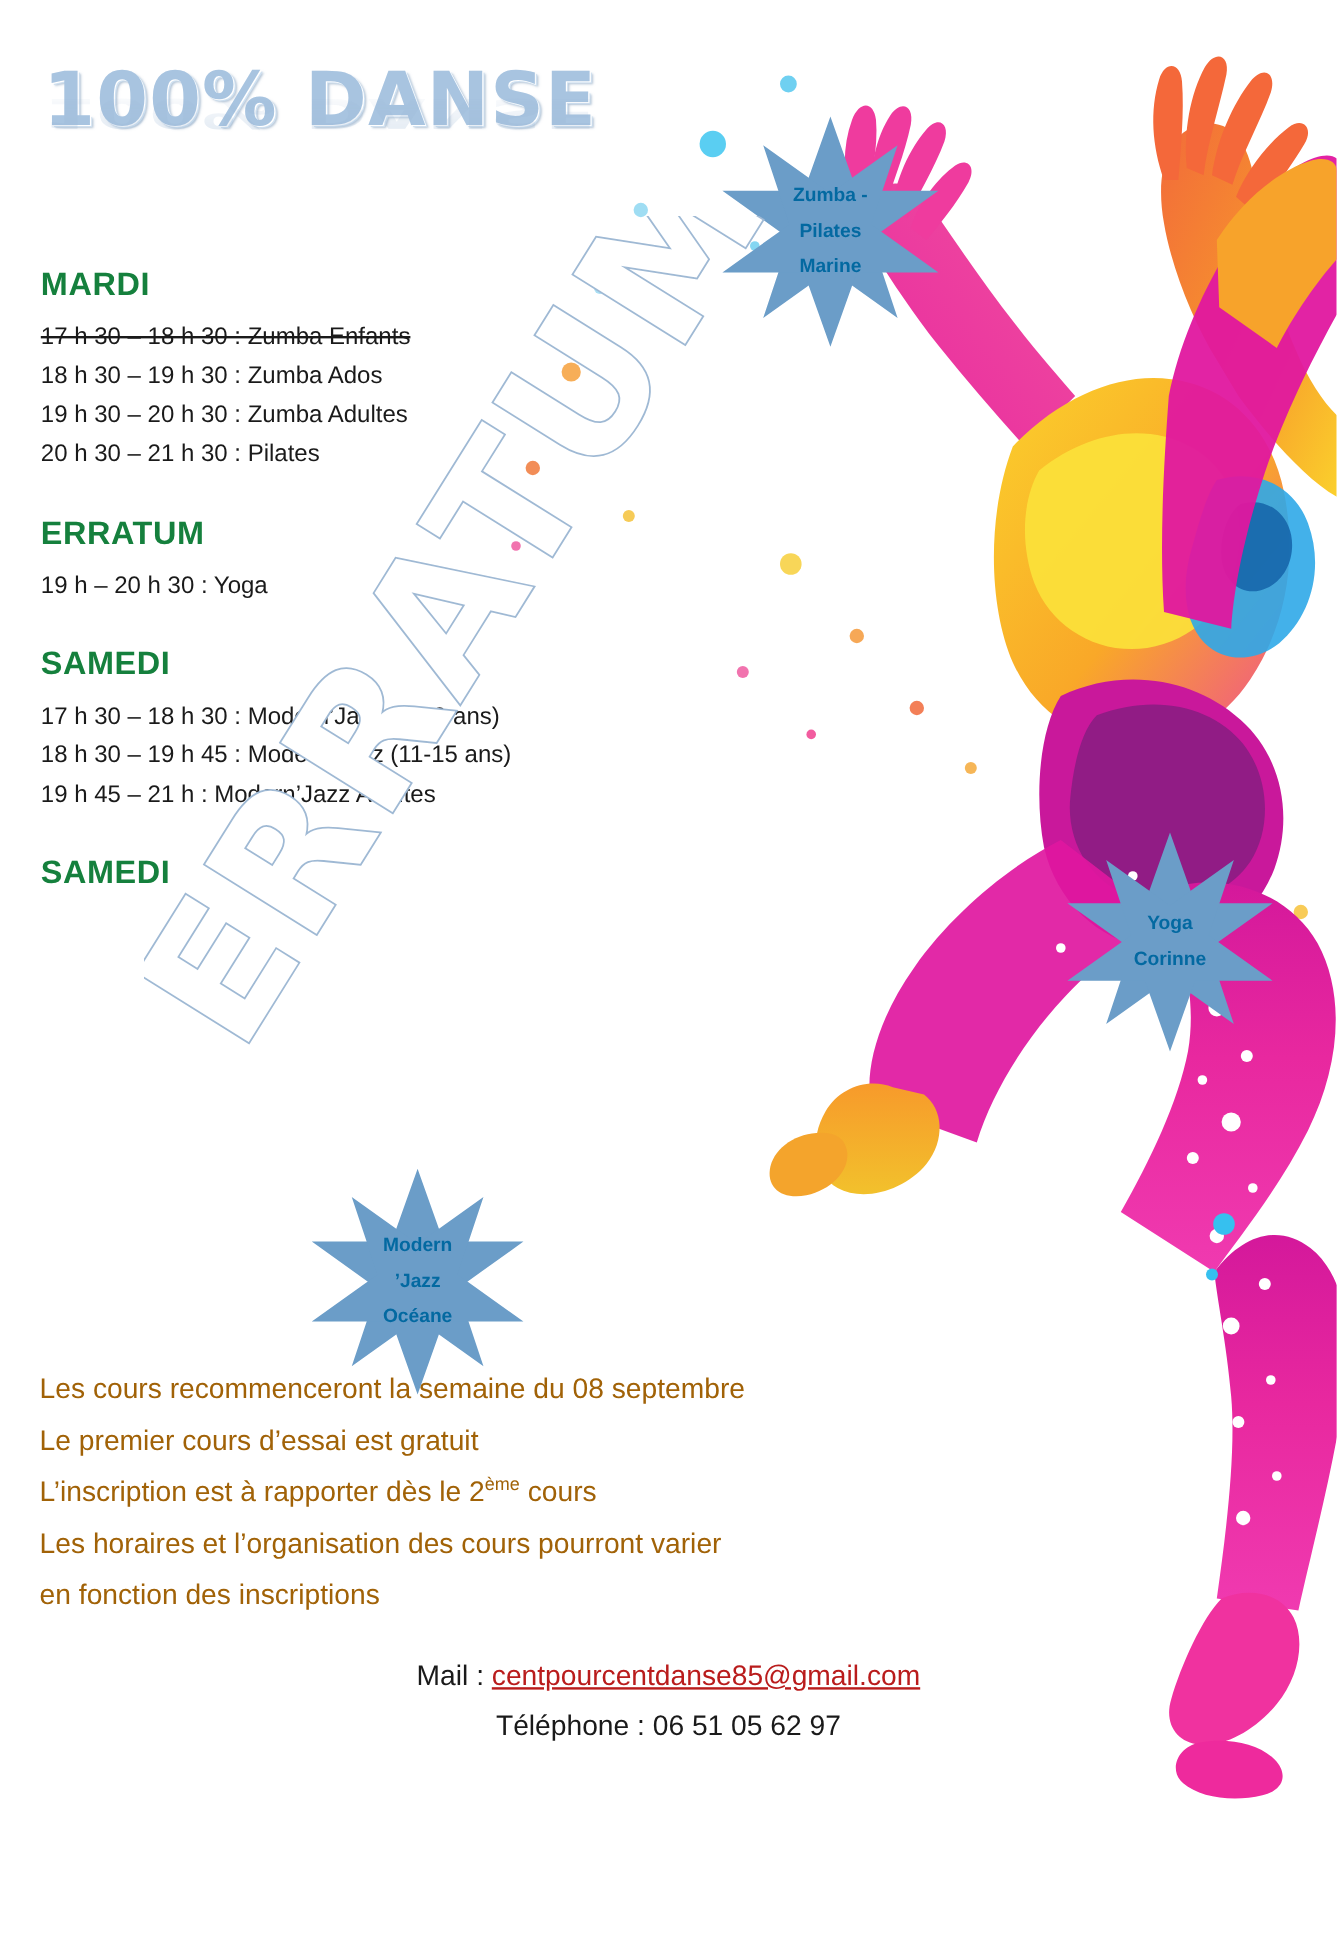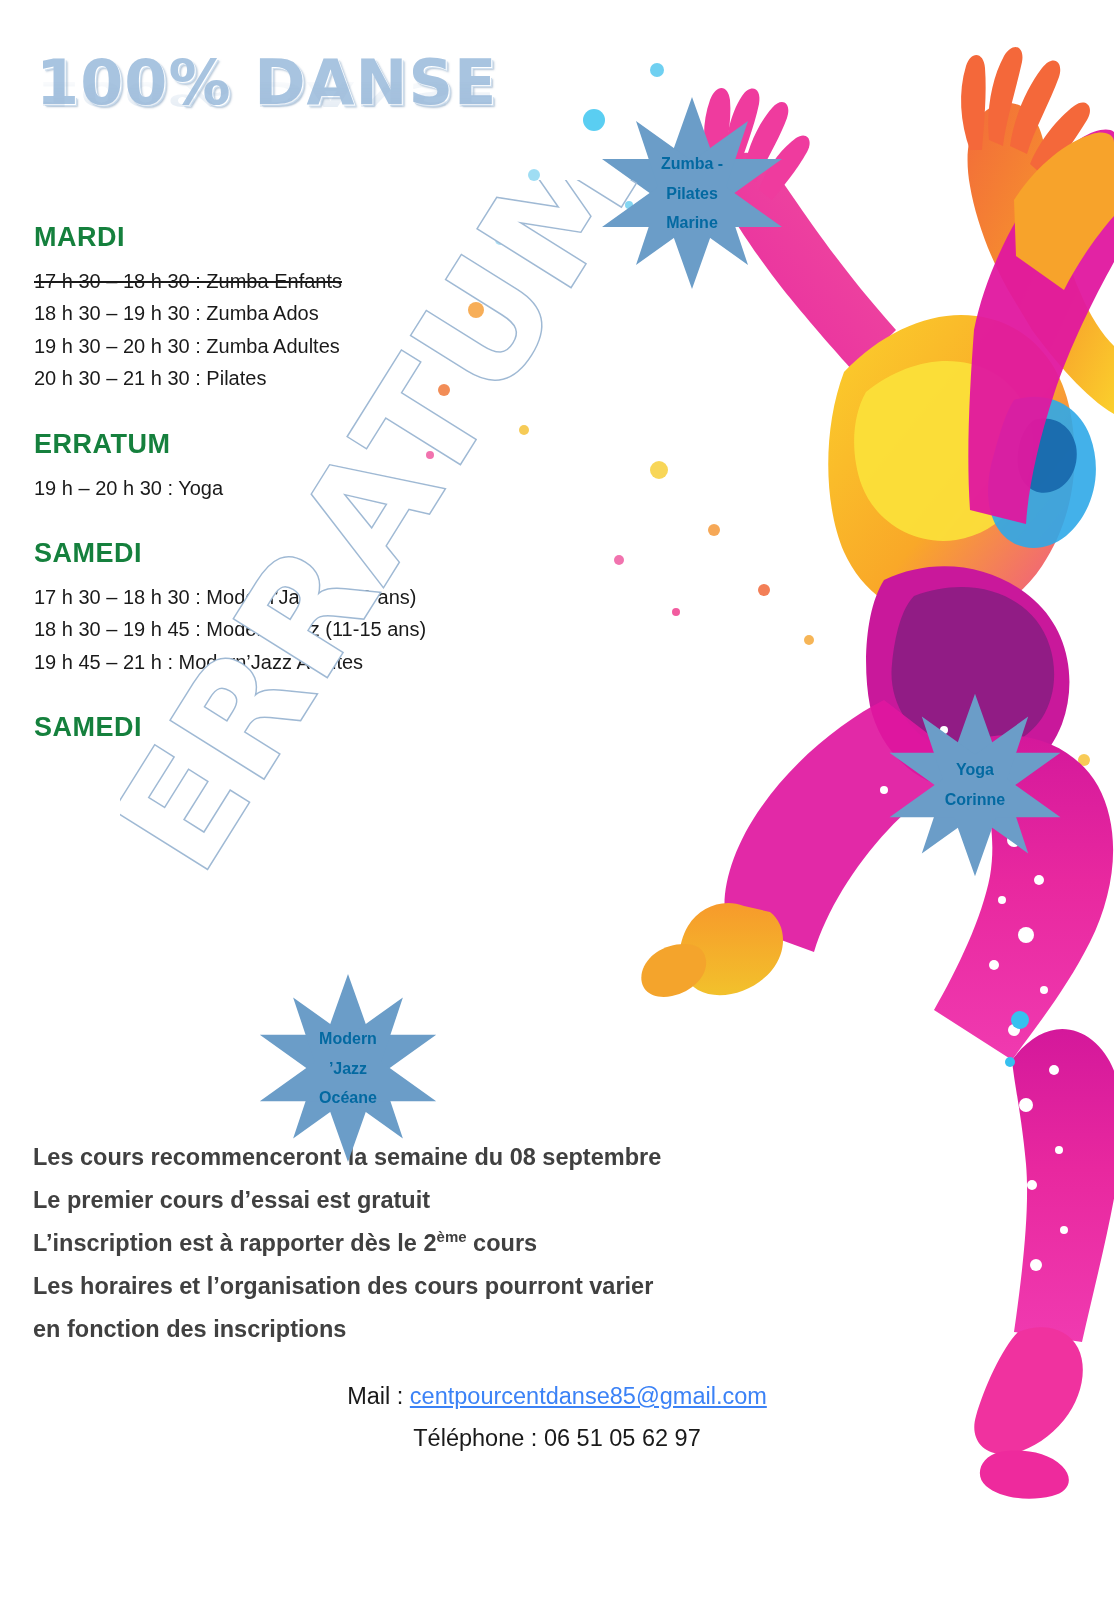--- a/index.html
+++ b/index.html
@@ -102,23 +102,23 @@
 
   
   .notes {
     position: absolute;
     left: 33px;
     top: 1136px;
     width: 760px;
   }
   .note-line {
     font-family: "Liberation Sans", sans-serif;
-    font-weight: bold;
+    font-weight: normal;
     font-size: 23.5px;
-    color: #404040;
+    color: #a16207;
     line-height: 1.83;
     white-space: nowrap;
   }
   .note-line sup {
     font-size: 15px;
     margin-top: 10px;
   }
 
   
   .contact {
@@ -128,21 +128,21 @@
     width: 1114px;
     text-align: center;
   }
   .contact-mail {
     font-family: "Liberation Sans", sans-serif;
     font-size: 23.5px;
     color: #1a1a1a;
     line-height: 1.6;
   }
   .contact-mail .mail-link {
-    color: #3b82f6;
+    color: #b91c1c;
     text-decoration: underline;
   }
   .contact-phone {
     font-family: "Liberation Sans", sans-serif;
     font-size: 23.5px;
     color: #1a1a1a;
     line-height: 1.6;
     margin-top: 4px;
     text-align: center;
   }

